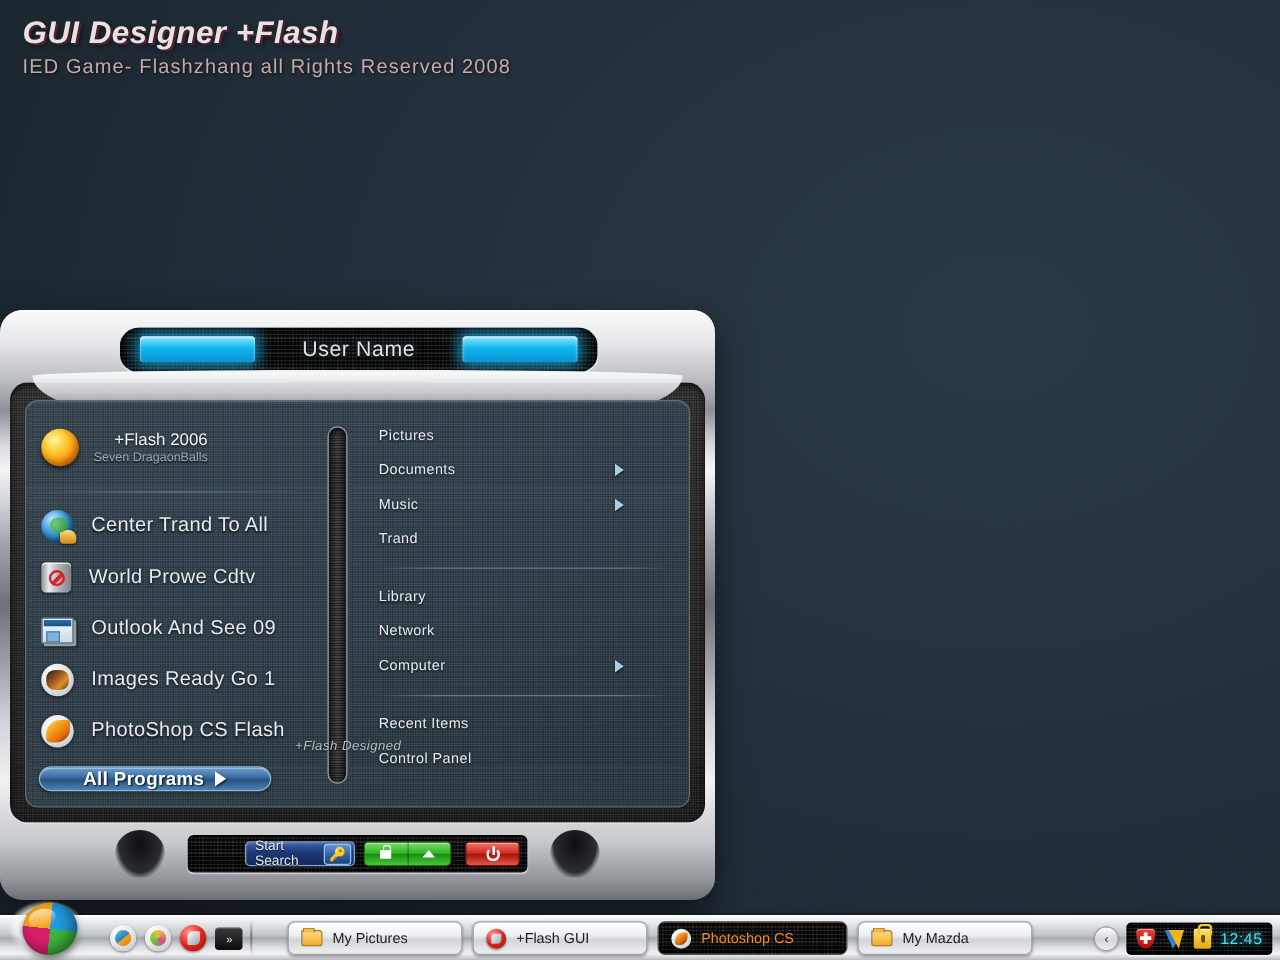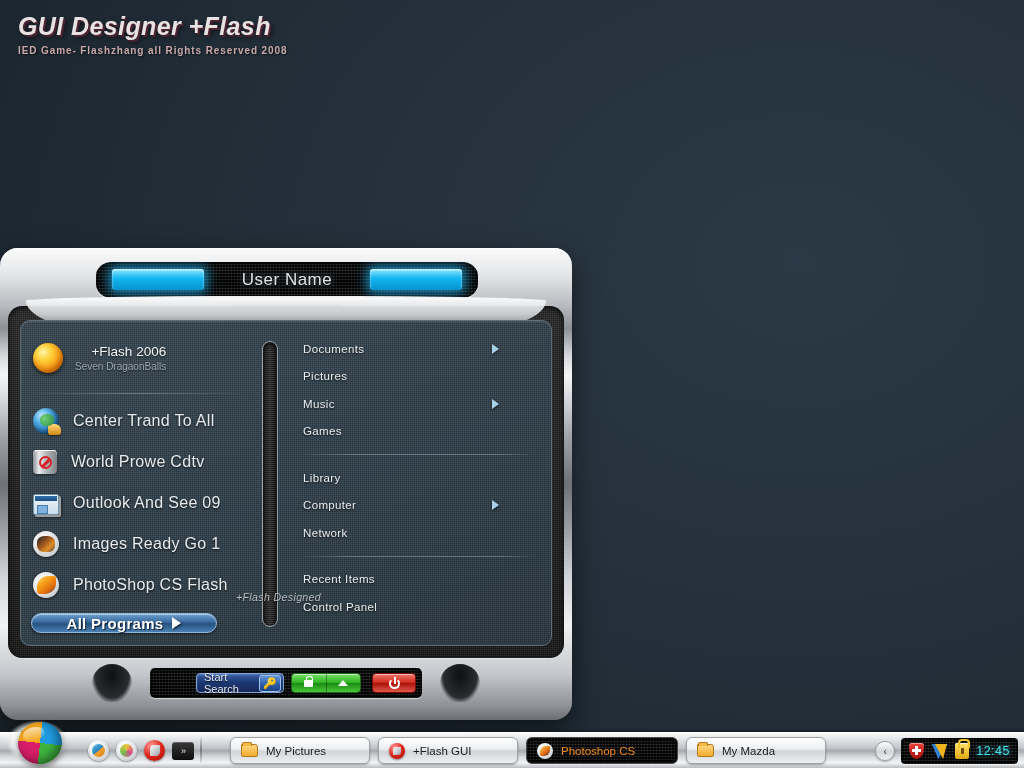--- a/index.html
+++ b/index.html
@@ -15,22 +15,22 @@
 
   
   #brand { position:absolute; left:18px; top:12px; }
   #brand .b-title {
     font-size:25px; font-weight:bold; letter-spacing:.4px;
     color:#e8e2e2;
     text-shadow:2px 2px 0 #4a2230, 3px 3px 4px rgba(0,0,0,.55);
     font-style:italic;
   }
   #brand .b-sub {
-    margin-top:4px; font-size:10px; letter-spacing:.9px;
-    color:#c7a9a9; text-shadow:1px 1px 2px rgba(0,0,0,.6);font-weight:bold;
+    margin-top:4px; font-size:16px; letter-spacing:.9px;
+    color:#c7a9a9; text-shadow:1px 1px 2px rgba(0,0,0,.6);
   }
 
   
   #startmenu { position:absolute; left:0px; top:248px; width:572px; height:472px; }
 
   
   .chrome-plate {
     position:absolute; inset:0;
     border-radius:18px;
     background:
@@ -417,49 +417,49 @@
         <span class="tri"></span>
       </div>
     </div>
 
     <div class="divider">
       <div class="scrolltrack"></div>
     </div>
 
     <div class="col-right">
       <div class="ritem">
+        <span class="lbl">Pictures</span>
+        <span class="arrow hidden"></span>
+      </div>
+      <div class="ritem">
         <span class="lbl">Documents</span>
         <span class="arrow"></span>
       </div>
       <div class="ritem">
-        <span class="lbl">Pictures</span>
-        <span class="arrow hidden"></span>
-      </div>
-      <div class="ritem">
         <span class="lbl">Music</span>
         <span class="arrow"></span>
       </div>
       <div class="ritem">
-        <span class="lbl">Games</span>
+        <span class="lbl">Trand</span>
         <span class="arrow hidden"></span>
       </div>
 
       <div class="rhr"></div>
 
       <div class="ritem">
         <span class="lbl">Library</span>
         <span class="arrow hidden"></span>
       </div>
       <div class="ritem">
+        <span class="lbl">Network</span>
+        <span class="arrow hidden"></span>
+      </div>
+      <div class="ritem">
         <span class="lbl">Computer</span>
         <span class="arrow"></span>
-      </div>
-      <div class="ritem">
-        <span class="lbl">Network</span>
-        <span class="arrow hidden"></span>
       </div>
 
       <div class="rhr"></div>
 
       <div class="ritem">
         <span class="lbl">Recent Items</span>
         <span class="arrow hidden"></span>
       </div>
       <div class="ritem">
         <span class="lbl">Control Panel</span>

